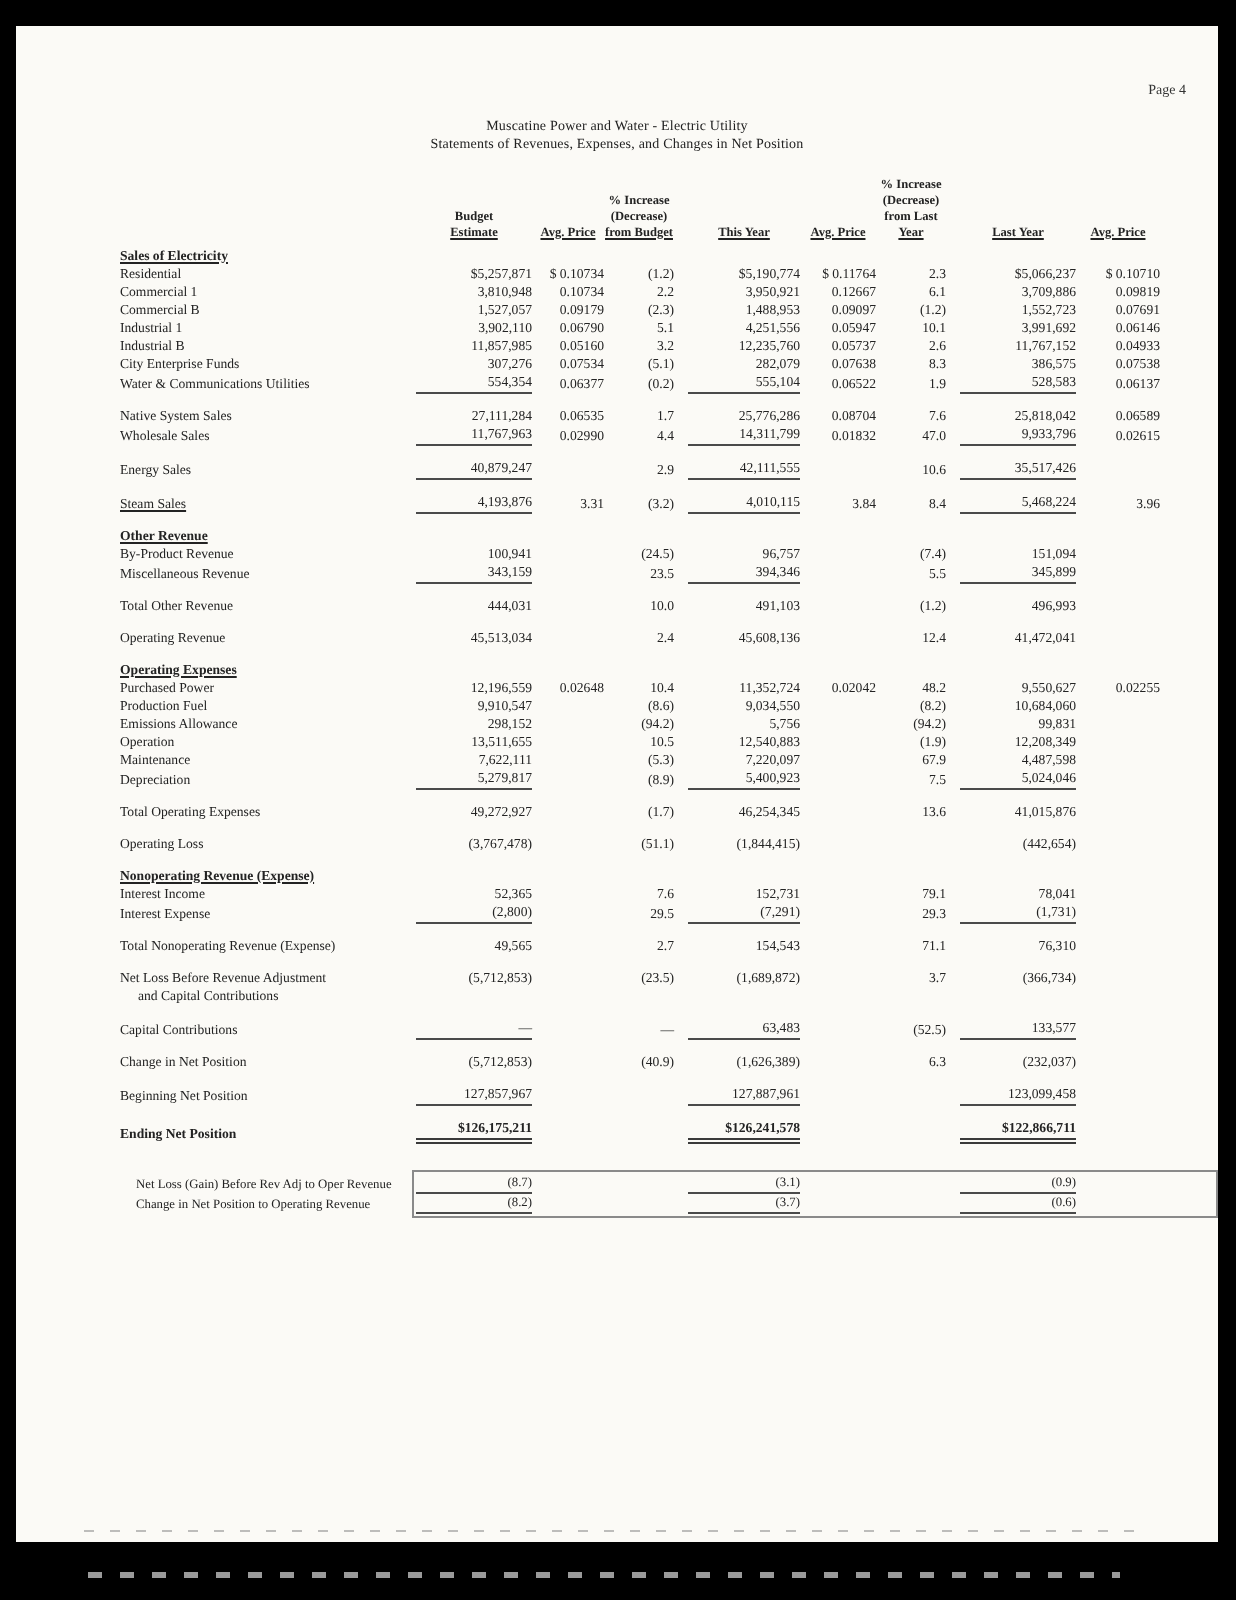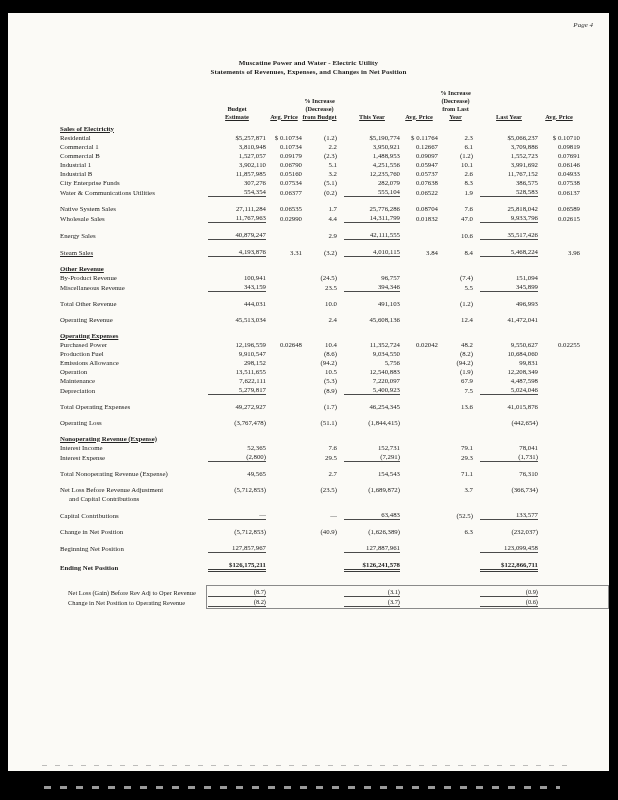--- a/index.html
+++ b/index.html
@@ -4,22 +4,22 @@
 <style>
   html,body{margin:0;padding:0;}
   body{
     width:618px;height:800px;background:#000;position:relative;overflow:hidden;
     font-family:"Liberation Serif", serif;color:#1e1e1e;
   }
   .page{
     position:absolute;left:8px;top:13px;width:601px;height:758px;
     background:#fbfaf6;
   }
-  .page-number{position:absolute;top:8px;right:16px;font-size:7px;color:#333;font-style:italic;}
-  .titles{margin-top:46px;text-align:center;font-weight:bold;font-size:7px;line-height:9px;letter-spacing:.1px;color:#222;}
+  .page-number{position:absolute;top:28px;right:16px;font-size:7px;color:#333;}
+  .titles{margin-top:46px;text-align:center;font-weight:normal;font-size:7px;line-height:9px;letter-spacing:.1px;color:#222;}
   .tbl{margin:12px 0 0 52px;}
   .trow{display:grid;grid-template-columns:148px 58px 36px 42px 56px 38px 42px 58px 42px;align-items:end;}
   .cell{font-size:6.8px;line-height:9px;white-space:nowrap;color:#232323;}
   .v{text-align:right;}
   .c2,.c5{padding-right:7px;}
   .lab{text-align:left;padding-right:4px;overflow:hidden;}
   .thead{margin-bottom:3px;}
   .thead .cell{font-weight:bold;text-align:center;font-size:6.3px;line-height:7.9px;}
   .thead .hline:last-child{text-decoration:underline;}
   .section .lab{font-weight:bold;text-decoration:underline;}

